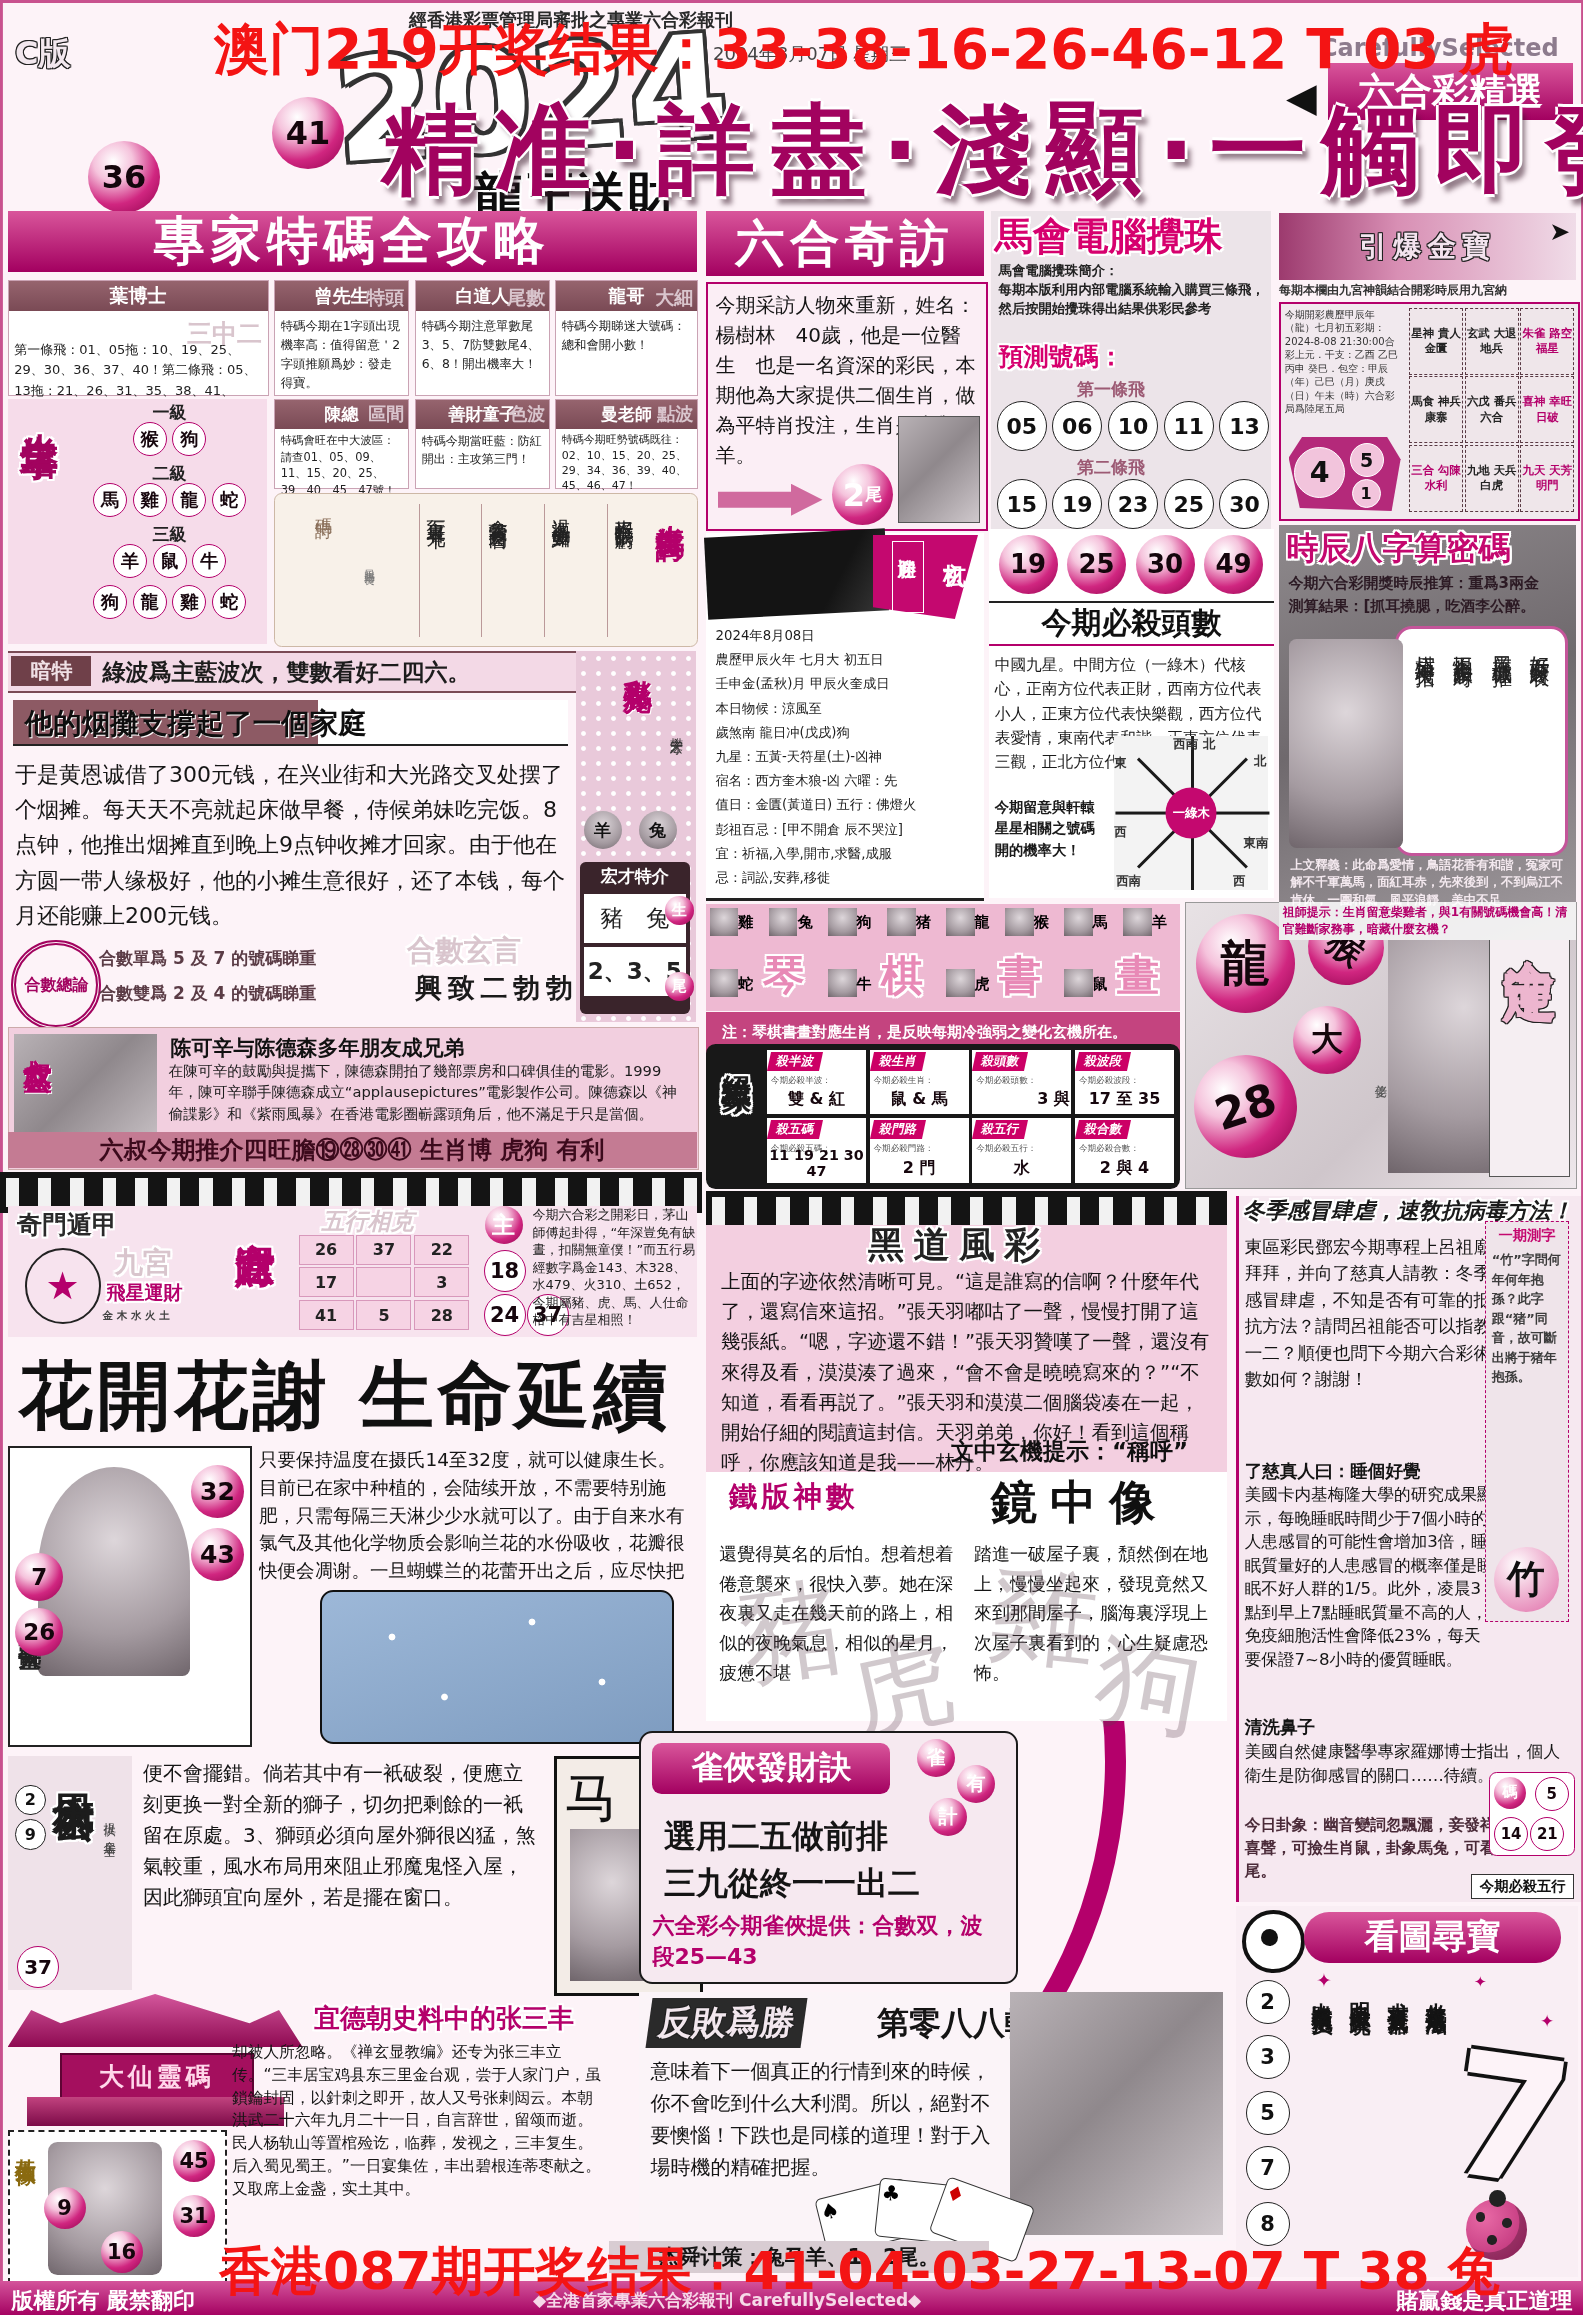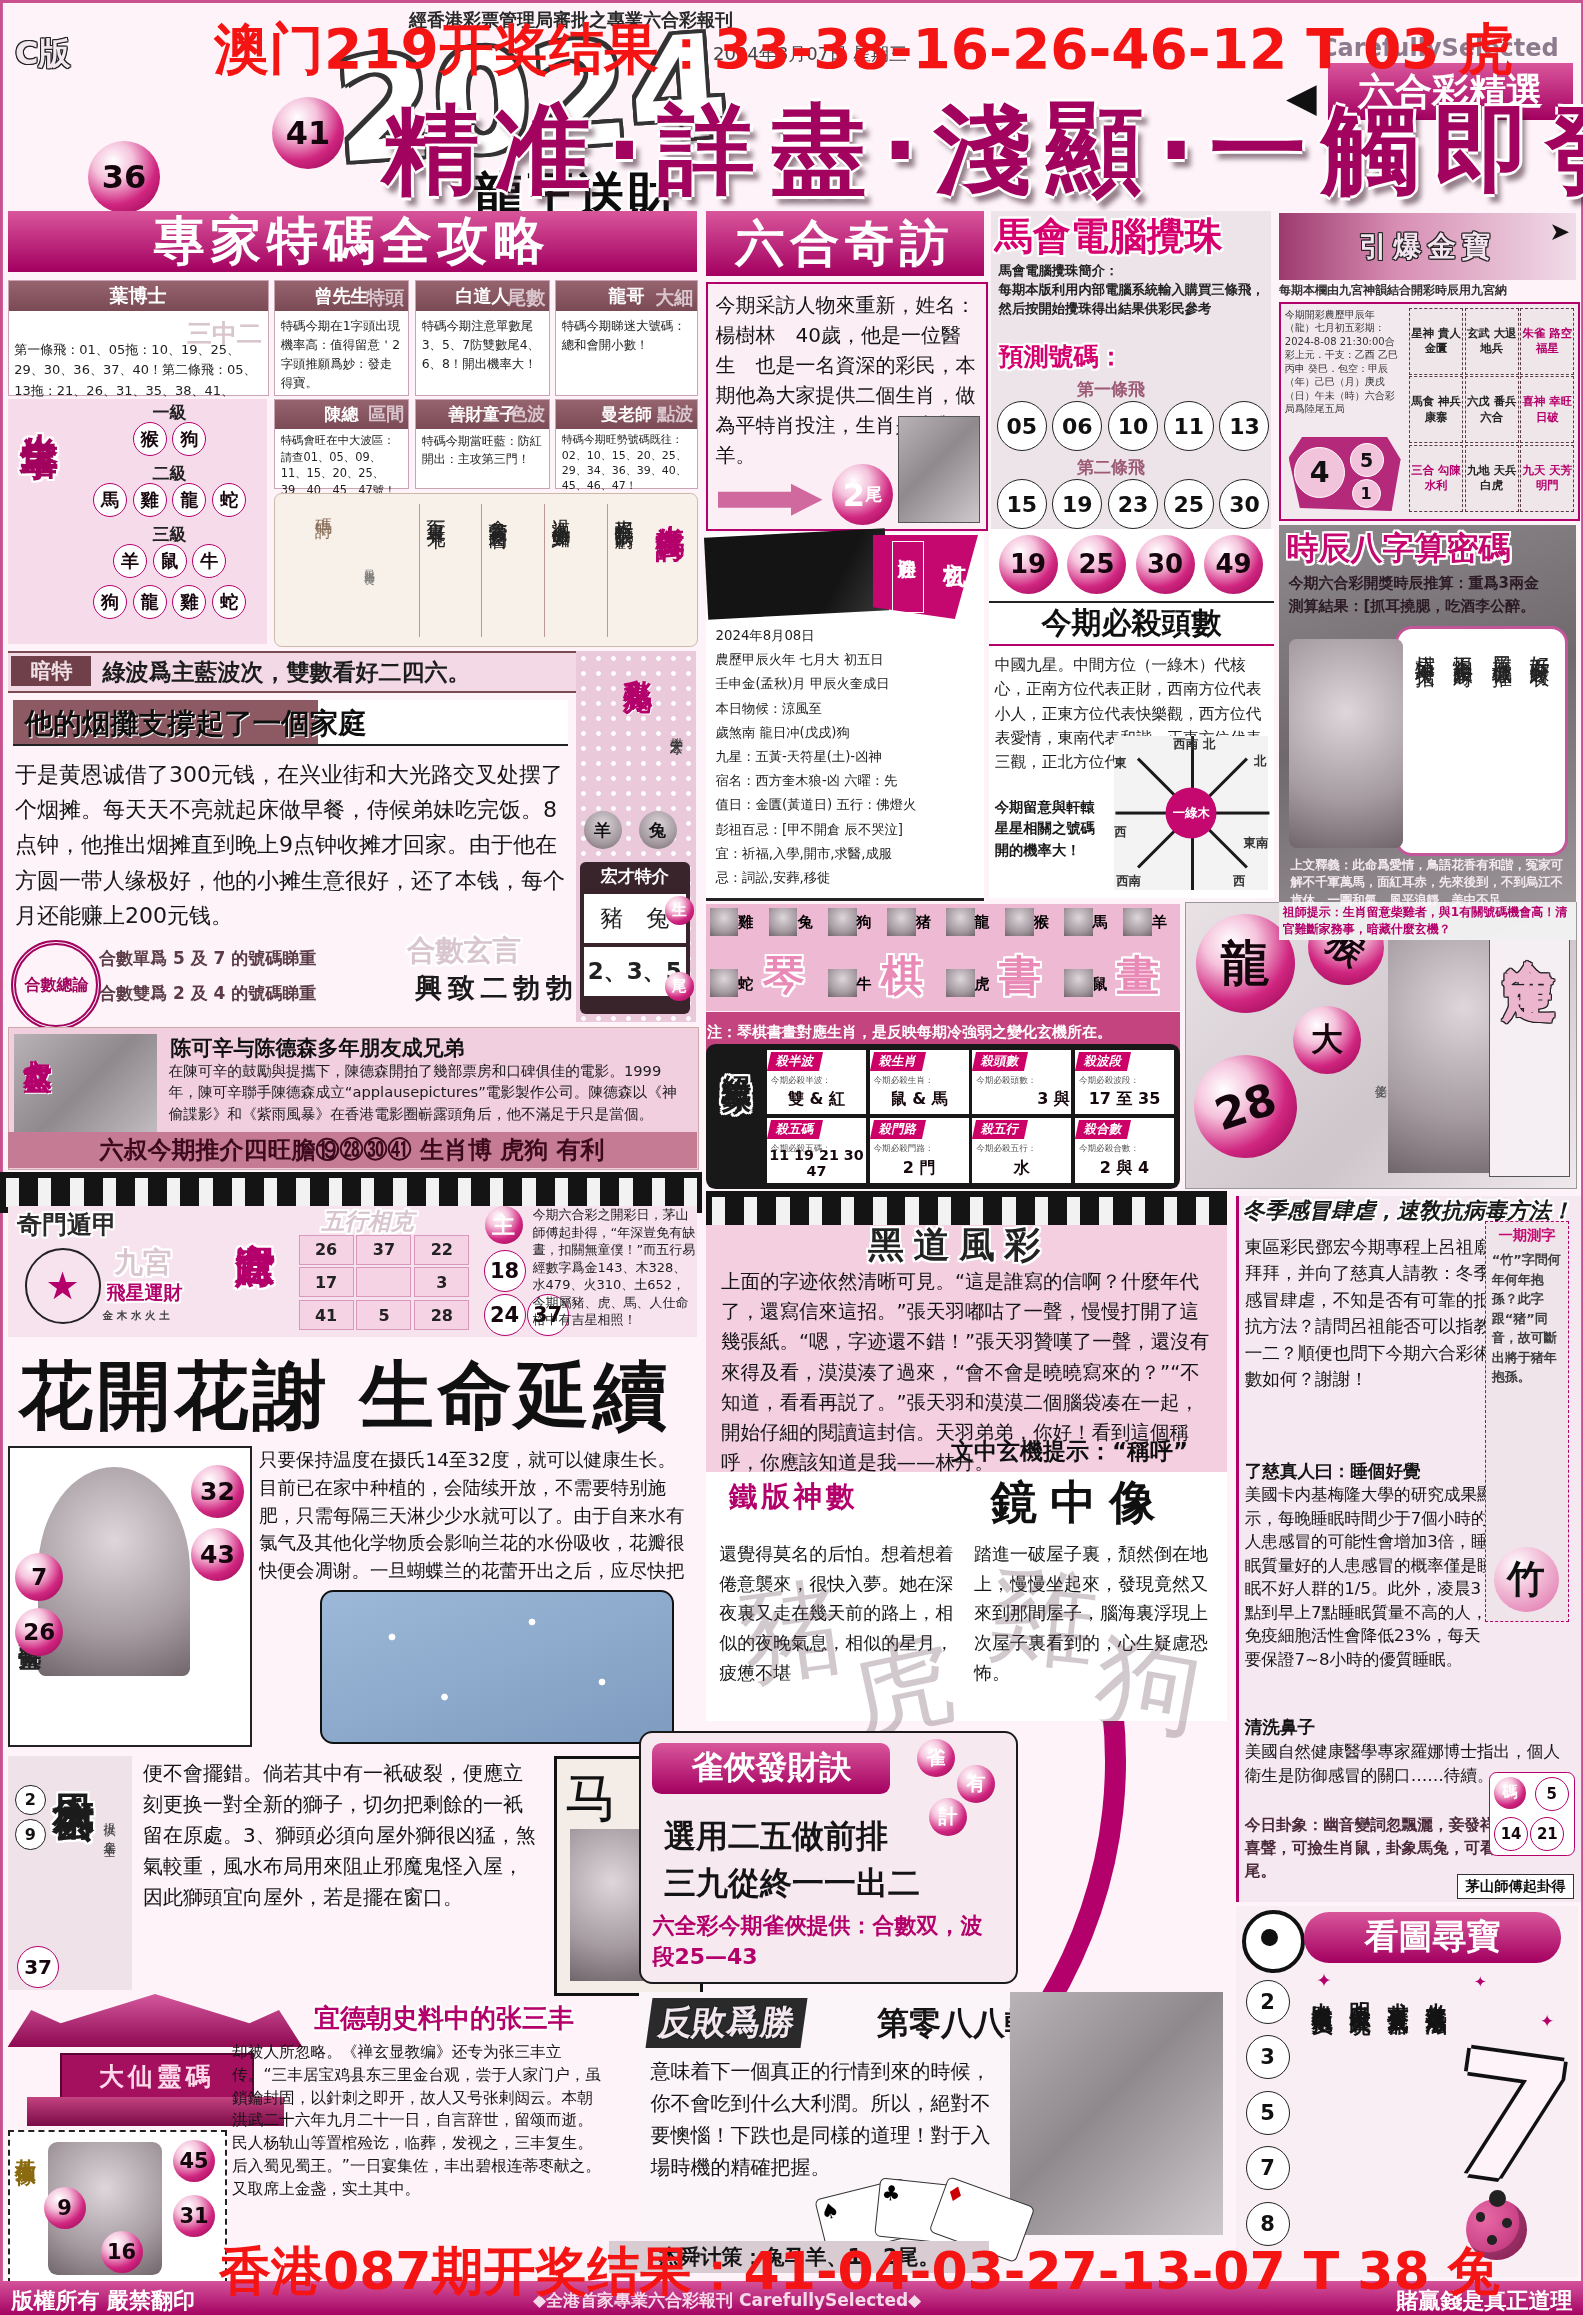--- a/index.html
+++ b/index.html
@@ -367,21 +367,21 @@
     <div style="position:absolute;left:358px;top:3.8px;width:114px;height:99px;">
       <span class="ph2" style="position:absolute;left:0;top:0;width:28.5px;height:28.5px;"></span>
         <span style="position:absolute;left:28.5px;top:5.7px;font-size:15px;font-weight:bold;">馬</span>
       <span class="ph2" style="position:absolute;left:59px;top:0;width:28.5px;height:28.5px;"></span>
         <span style="position:absolute;left:88px;top:5.7px;font-size:15px;font-weight:bold;">羊</span>
       <span class="ph2" style="position:absolute;left:0;top:61px;width:28.5px;height:28.5px;"></span>
         <span style="position:absolute;left:28.5px;top:67px;font-size:15px;font-weight:bold;">鼠</span>
       <span class="ow" style="position:absolute;left:53px;top:40px;font-size:42px;font-weight:900;color:#e889b6;">畫</span>
     </div>
   </div>
-  <div class="s" style="left:706px;top:1012px;width:474px;height:41px;background:#c4447f;color:#fff;font-size:15px;font-weight:bold;display:flex;align-items:center;padding-left:1px;box-sizing:border-box;">注：琴棋書畫對應生肖，是反映每期冷強弱之變化玄機所在。</div>
+  <div class="s" style="left:706px;top:1012px;width:474px;height:41px;background:#c4447f;color:#fff;font-size:15px;font-weight:bold;display:flex;align-items:center;padding-left:16px;box-sizing:border-box;">注：琴棋書畫對應生肖，是反映每期冷強弱之變化玄機所在。</div>
 
   <div class="s" style="left:706px;top:1044px;width:474px;height:145px;background:#181818;border-radius:9.5px;">
     <div class="vt ow" style="position:absolute;left:9.5px;top:7.6px;height:129px;font-size:30px;font-weight:900;color:#1a1a1a;">絕殺專家</div>
     <div style="position:absolute;left:61px;top:5.7px;width:407px;height:133px;display:grid;grid-template-columns:repeat(4,1fr);grid-auto-rows:1fr;gap:3.8px;">
       <div style="background:#fff;position:relative;">
           <span class="pill" style="position:absolute;left:1.9px;top:1.9px;height:19px;font-size:12.4px;">殺半波</span>
           <span style="position:absolute;left:3.8px;top:25px;font-size:8.6px;color:#555;">今期必殺半波：</span>
           <span style="position:absolute;left:0;bottom:3.8px;width:100%;text-align:center;font-size:16px;font-weight:900;color:#16060d;">雙 &amp; 紅</span>
         </div>
       <div style="background:#fff;position:relative;">
@@ -528,21 +528,21 @@
     <div style="position:absolute;right:5.7px;top:576px;width:84px;height:82px;background:#fff;border:1.9px solid #b4006b;border-radius:7.6px;">
       <span class="bl" style="position:absolute;left:3.8px;top:3.8px;width:32px;height:32px;font-size:15px;color:#fff;">碼</span>
       <span class="zc" style="position:absolute;right:5.7px;top:3.8px;width:32px;height:32px;font-size:15px;">5</span>
       <span class="zc" style="position:absolute;left:3.8px;bottom:3.8px;width:32px;height:32px;font-size:15px;">14</span>
       <span class="zc" style="position:absolute;left:40px;bottom:3.8px;width:32px;height:32px;font-size:15px;">21</span>
 
     </div>
   </div>
 
   <div class="s" style="left:1236px;top:1906px;width:342px;height:371px;background:#f9eef4;z-index:1;">
-    <div style="position:absolute;right:3.8px;top:-32px;background:#fff;border:1.9px solid #333;font-size:14.3px;font-weight:bold;color:#111;padding:1.9px 7.6px;">茅山師傅起卦得</div>
+    <div style="position:absolute;right:3.8px;top:-32px;background:#fff;border:1.9px solid #333;font-size:14.3px;font-weight:bold;color:#111;padding:1.9px 7.6px;">今期必殺五行</div>
     <div style="position:absolute;left:5.7px;top:3.8px;width:55px;height:55px;border-radius:50%;background:#fff;border:4.8px solid #111;">
       <div style="position:absolute;left:15px;top:15px;width:17px;height:17px;border-radius:50%;background:#111;"></div>
     </div>
     <div class="band" style="position:absolute;left:68px;top:5.7px;width:257px;height:51px;display:flex;align-items:center;justify-content:center;font-size:34px;border-radius:25px;">看圖尋寶</div>
     <span style="position:absolute;left:80px;top:63px;font-size:19px;color:#b4006b;">✦</span>
     <span style="position:absolute;left:238px;top:67px;font-size:15px;color:#b4006b;">✦</span>
     <span style="position:absolute;left:304px;top:105px;font-size:17px;color:#b4006b;">✦</span>
     <div style="position:absolute;left:9.5px;top:74px;display:flex;flex-direction:column;gap:11.4px;">
       <span class="wc" style="width:42px;height:42px;font-size:21px;">2</span>
       <span class="wc" style="width:42px;height:42px;font-size:21px;">3</span>

